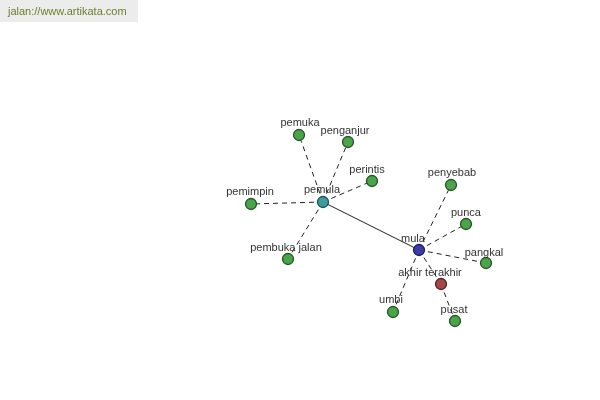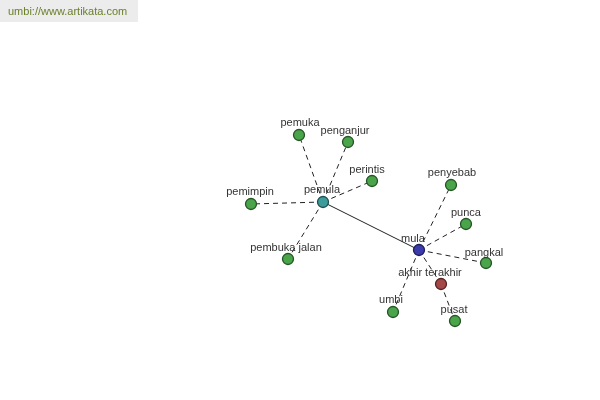--- a/index.html
+++ b/index.html
@@ -42,21 +42,21 @@
     fill: #333333;
   }
   .graph-node {
     cursor: pointer;
   }
 </style>
 </head>
 <body style="background: rgb(255, 255, 255);">
 
 <div class="url-bar" style="background: rgb(236, 236, 236);">
-  <span class="url-text" style="color: rgb(107, 127, 42);">umbi://www.artikata.com</span>
+  <span class="url-text" style="color: rgb(107, 127, 42);">jalan://www.artikata.com</span>
 </div>
 
 <svg id="graph-svg" width="600" height="400">
     <line x1="323" y1="202" x2="299" y2="135" stroke="#222222" stroke-width="1" stroke-dasharray="5,4"></line>
     <line x1="323" y1="202" x2="348" y2="142" stroke="#222222" stroke-width="1" stroke-dasharray="5,4"></line>
     <line x1="323" y1="202" x2="372" y2="181" stroke="#222222" stroke-width="1" stroke-dasharray="5,4"></line>
     <line x1="323" y1="202" x2="251" y2="204" stroke="#222222" stroke-width="1" stroke-dasharray="5,4"></line>
     <line x1="323" y1="202" x2="288" y2="259" stroke="#222222" stroke-width="1" stroke-dasharray="5,4"></line>
     <line x1="323" y1="202" x2="419" y2="250" stroke="#222222" stroke-width="1"></line>
     <line x1="419" y1="250" x2="451" y2="185" stroke="#222222" stroke-width="1" stroke-dasharray="5,4"></line>

